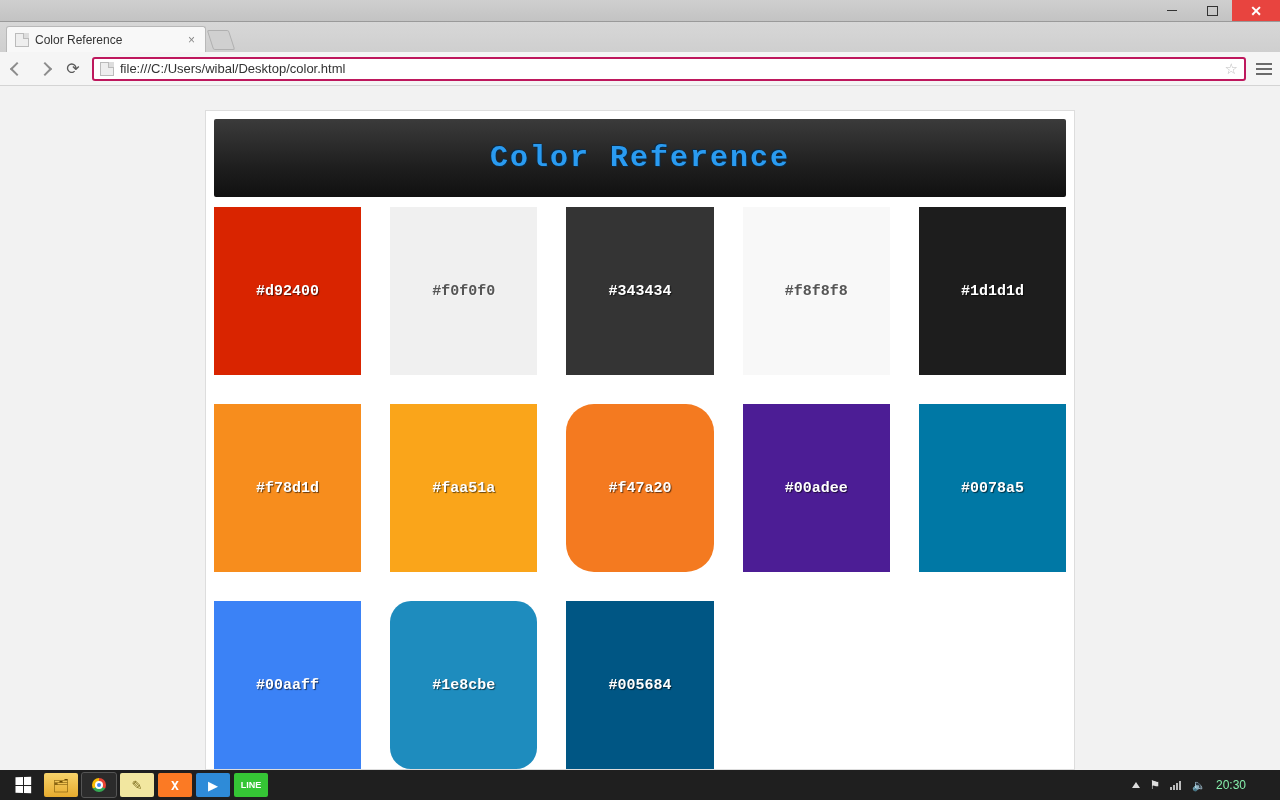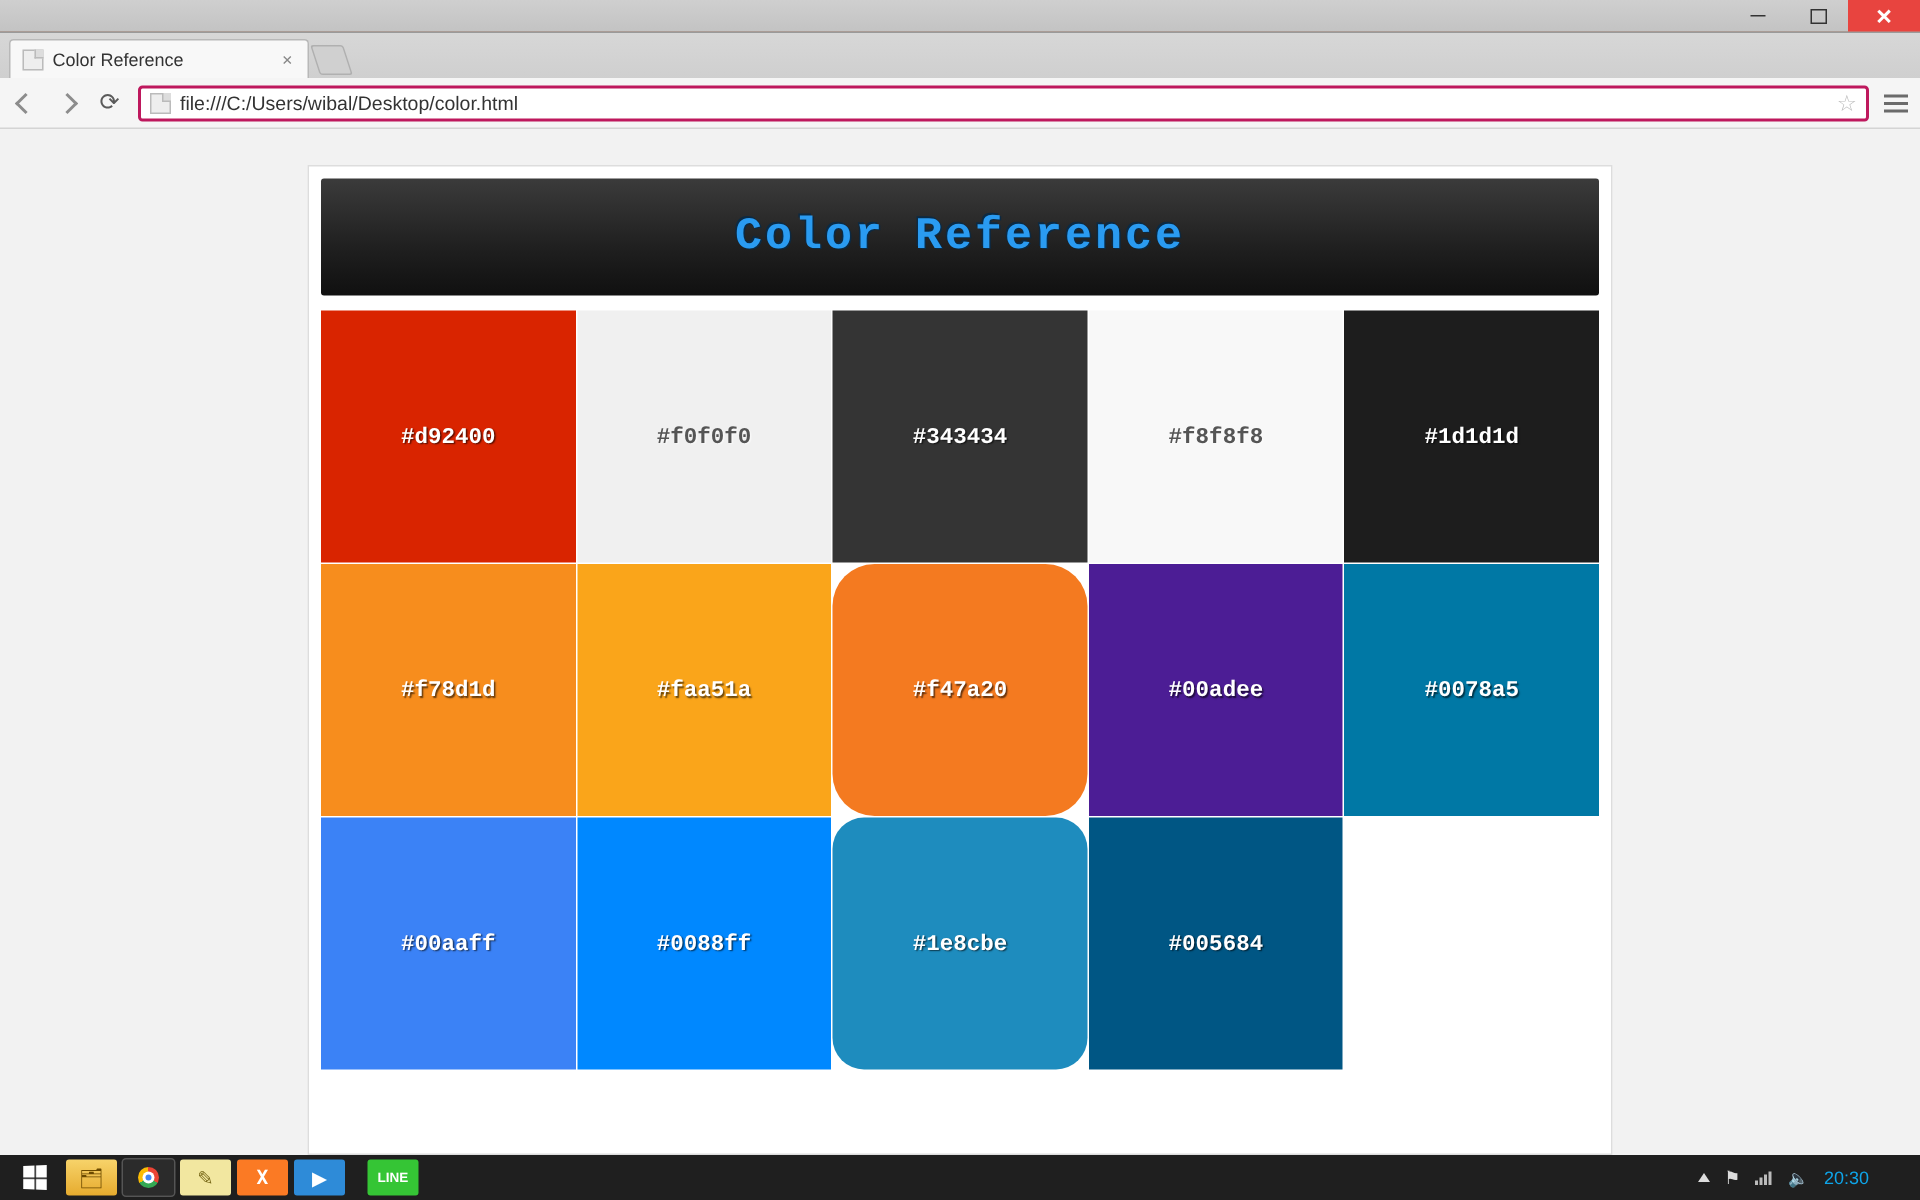--- a/index.html
+++ b/index.html
@@ -34,47 +34,47 @@
   .urlbar .page-icon::after { content: ""; position: absolute; right: -1px; top: -1px; width: 5px; height: 5px; background: #ddd; border-left: 1px solid #bbb; border-bottom: 1px solid #bbb; }
   .urlbar .star { margin-left: auto; color: #bdbdbd; font-size: 15px; }
   .hamburger { display: flex; flex-direction: column; gap: 3px; width: 16px; }
   .hamburger span { height: 2px; background: #6b6b6b; display: block; }
 
   
   .viewport { flex: 1; background: #f2f2f2; display: flex; justify-content: center; padding-top: 24px; overflow: hidden; }
   .page-wrap { width: 870px; background: #fff; border: 1px solid #ddd; padding: 8px; }
   .page-header { background: linear-gradient(#3b3b3b,#1f1f1f 60%,#101010); height: 78px; display: flex; align-items: center; justify-content: center; border-radius: 2px; }
   .page-header h1 { font-family: "Courier New", monospace; font-weight: bold; font-size: 30px; letter-spacing: 2px; color: #2a9bf1; text-shadow: 1px 1px 0 #0b2a44, -1px -1px 0 #0b2a44; }
-  .grid { display: grid; grid-template-columns: repeat(5, 1fr); gap: 1px; margin-top: 10px; }
+  .grid { display: grid; grid-template-columns: repeat(5, 1fr); gap: 29px; margin-top: 10px; }
   .swatch { height: 168px; display: flex; align-items: center; justify-content: center; }
   .swatch span { font-family: "Courier New", monospace; font-size: 15px; font-weight: bold; text-shadow: 1px 1px 1px rgba(0,0,0,.6); }
 
   
   .taskbar { height: 30px; background: #1f1f1f; display: flex; align-items: center; padding: 0 6px; gap: 4px; color: #e6e6e6; font-size: 12px; }
   .start { width: 34px; height: 24px; display: flex; align-items: center; justify-content: center; }
   .winlogo { width: 16px; height: 16px; display: grid; grid-template-columns: 1fr 1fr; grid-template-rows: 1fr 1fr; gap: 1px; transform: perspective(40px) rotateY(-12deg); }
   .winlogo span { background: #fff; }
   .tb-icon { width: 34px; height: 24px; border-radius: 2px; display: flex; align-items: center; justify-content: center; font-size: 13px; }
   .tb-icon.folder { background: linear-gradient(#f7d36a,#e6ab2e); color:#6b4a00; }
   .tb-icon.chrome { outline: 1px solid #555; background:#2b2b2b; }
   .chrome-glyph { width:14px; height:14px; border-radius:50%; background: conic-gradient(#ea4335 0 120deg,#34a853 120deg 240deg,#fbbc05 240deg 360deg); position:relative; }
   .chrome-glyph::after { content:""; position:absolute; inset:3px; border-radius:50%; background:#fff; }
   .chrome-glyph::before { content:""; position:absolute; inset:5px; border-radius:50%; background:#4285f4; z-index:1; }
   .tb-icon.notes { background:#f2e7a0; color:#7a6a1a; }
   .tb-icon.xampp { background:#fb7a24; color:#fff; font-weight:bold; font-family:monospace; }
   .tb-icon.media { background:#2e8bd8; color:#fff; }
-  .tb-icon.line { background:#35c535; color:#fff; font-size:9px; font-weight:bold;margin-left:11px; }
+  .tb-icon.line { background:#35c535; color:#fff; font-size:9px; font-weight:bold; }
   .tray { margin-left: auto; display: flex; align-items: center; gap: 10px; padding-right: 4px; }
   .tray .tri { width:0; height:0; border-left:4px solid transparent; border-right:4px solid transparent; border-bottom:6px solid #ddd; }
   .tray .flag::before { content:"⚑"; color:#ddd; }
   .tray .net { width:12px; height:10px; display:flex; align-items:flex-end; gap:1px; }
   .tray .net i { width:2px; background:#bbb; }
   .tray .net i:nth-child(1){height:3px}.tray .net i:nth-child(2){height:5px}.tray .net i:nth-child(3){height:7px}.tray .net i:nth-child(4){height:9px}
   .tray .vol::before { content:"🔈"; font-size:11px; color:#ddd; }
-  .tray .clock { font-size: 12px; color: #0ea5e9; }
+  .tray .clock { font-size: 12px; color: #86efac; }
   .show-desktop { width: 8px; height: 100%; border-left: 1px solid #444; margin-left: 6px; }
 
   .darktxt { color:#555 !important; text-shadow: 1px 1px 1px rgba(255,255,255,.6) !important; }
   .lighttxt { color:#fff; }
 </style>
 </head>
 <body>
 
 <div class="titlebar">
   <div class="win-btn min"></div>
@@ -139,23 +139,20 @@
         </div>
         <div class="swatch" style="background: #4c1d95;">
           <span class="lighttxt">#00adee</span>
         </div>
         <div class="swatch" style="background: rgb(0, 120, 165);">
           <span class="lighttxt">#0078a5</span>
         </div>
         <div class="swatch" style="background: #3b82f6;">
           <span class="lighttxt">#00aaff</span>
         </div>
-        <div class="swatch" style="background: rgb(0, 136, 255);">
-          <span class="lighttxt">#0088ff</span>
-        </div>
         <div class="swatch" style="background: rgb(30, 140, 190); border-radius: 21px;">
           <span class="lighttxt">#1e8cbe</span>
         </div>
         <div class="swatch" style="background: rgb(0, 86, 132);">
           <span class="lighttxt">#005684</span>
         </div>
       </div>
   </div>
 </div>
 

